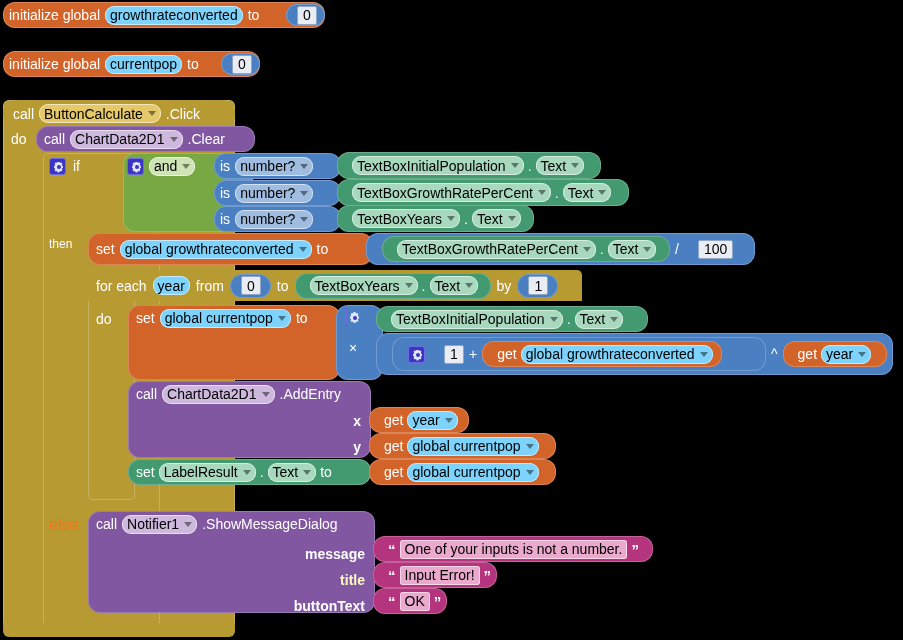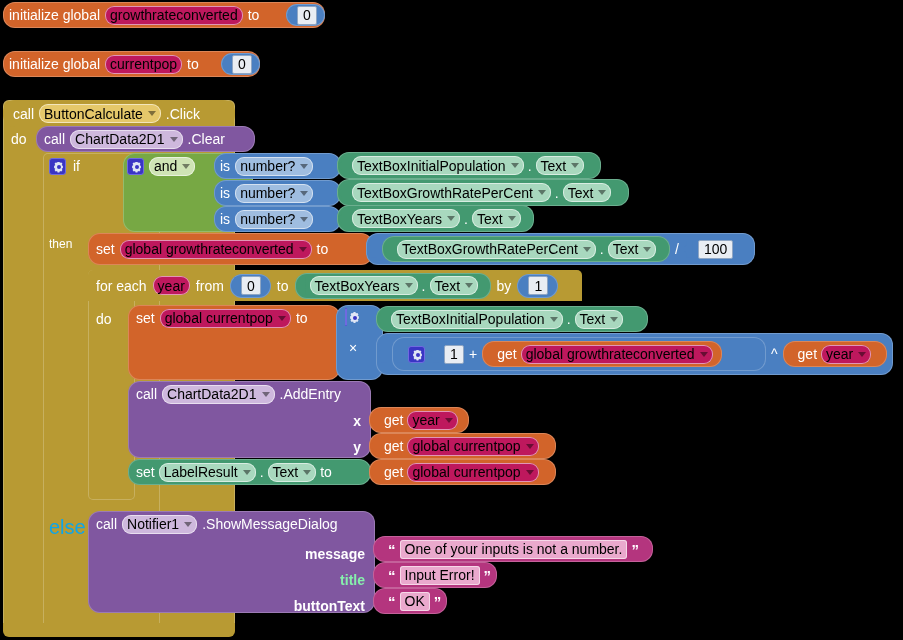--- a/index.html
+++ b/index.html
@@ -97,21 +97,21 @@
     width: 9px; height: 17px;
     background: currentColor;
     clip-path: polygon(100% 0%, 30% 0%, 30% 28%, 0% 38%, 0% 62%, 30% 72%, 30% 100%, 100% 100%);
   }
 
   
   .q { color: #fff; font-size: 15px; font-weight: bold; line-height: 1; }
 
   
   .c-var      { background: #d2642a; }
-  .c-var-f    { background: #be185d; }
+  .c-var-f    { background: #7dd3fc; }
   .c-math     { background: #4a7fc1; }
   .c-math-f   { background: #9fbde0; }
   .c-logic    { background: #77a844; }
   .c-logic-f  { background: #cfe4b5; }
   .c-comp     { background: #439970; }
   .c-comp-f   { background: #a8d8be; }
   .c-ctrl     { background: #b89a33; }
   .c-ctrl-f   { background: #e5c86a; }
   .c-meth     { background: #8057a0; }
   .c-meth-f   { background: #ceb8dd; }
@@ -434,33 +434,33 @@
   </div>
   <div class="blk c-var" style="left:369px; top:459px; width:187px; height:26px; display:flex; align-items:center; padding-left:2px; gap:4px;">
     <span class="plug" style="color:#d2642a;"></span>
     <span class="lbl">get</span>
     <span class="field c-var-f">
       <span>global currentpop</span>
       <i class="caret"></i>
     </span>
   </div>
 
-  <div style="position:absolute; left:49px; top:516px; color:#0ea5e9; font-size:20px;">else</div>
+  <div style="position:absolute; left:49px; top:516px; color:#f97316; font-size:16px;">else</div>
 
   <div class="blk c-meth" style="left:88px; top:511px; width:287px; height:102px;">
     <div class="row" style="height:26px; padding-left:8px;">
       <span class="lbl">call</span>
       <span class="field c-meth-f">
         <span>Notifier1</span>
         <i class="caret"></i>
       </span>
       <span class="lbl">.ShowMessageDialog</span>
     </div>
     <div style="position:absolute; right:10px; top:36px; color:#fff; font-size:14px; font-weight:bold;">message</div>
-    <div style="position:absolute; right:10px; top:62px; color:#86efac; font-size:14px; font-weight:bold;">title</div>
+    <div style="position:absolute; right:10px; top:62px; color:#fef9c3; font-size:14px; font-weight:bold;">title</div>
     <div style="position:absolute; right:10px; top:88px; color:#fff; font-size:14px; font-weight:bold;">buttonText</div>
   </div>
 
   <div class="blk c-text" style="left:373px; top:536px; width:280px; height:26px; display:flex; align-items:center; padding-left:2px; gap:4px;">
     <span class="plug" style="color:#b4357e;"></span>
     <span class="q">“</span>
     <span class="field c-text-f sq">
       <span>One of your inputs is not a number.</span>
     </span>
     <span class="q">”</span>

